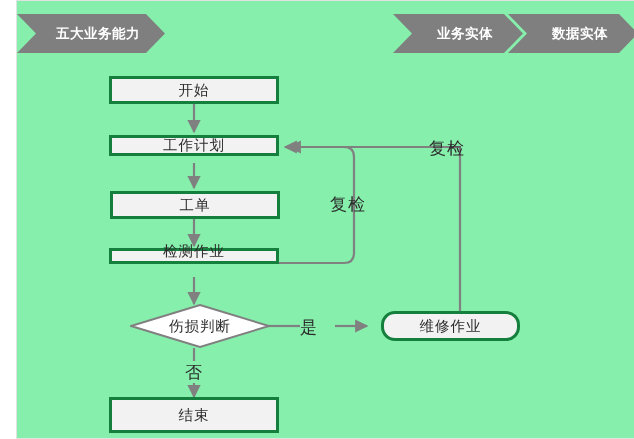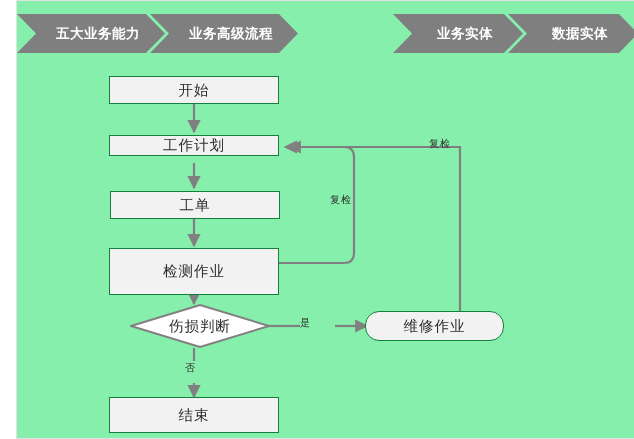--- a/index.html
+++ b/index.html
@@ -38,21 +38,21 @@
   .chev-gray{ background:#7f7f7f; }
   .chev-blue{ background:#3d7ebf; }
   .chev-shape{
     clip-path:polygon(0 0, calc(100% - 19px) 0, 100% 50%, calc(100% - 19px) 100%, 0 100%, 19px 50%);
   }
 
   
   .node{
     position:absolute;
     background:#f2f2f2;
-    border:1px solid #15803d;
+    border:3px solid #15803d;
     box-sizing:border-box;
     display:flex;align-items:center;justify-content:center;
     color:#2b2b2b;
     font-size:14.5px;
     white-space:nowrap;
     letter-spacing:1px;
   }
 
   
   .diamond-wrap{
@@ -70,36 +70,33 @@
   #wires{
     position:absolute;left:0;top:0;
     width:634px;height:439px;
     pointer-events:none;
   }
 
   
   .edge-label{
     position:absolute;
     color:#2b2b2b;
-    font-size:10px;
+    font-size:17px;
     white-space:nowrap;
     letter-spacing:1px;
   }
 </style>
 </head>
 <body>
 
 <div id="canvas">
 
   <div id="chevron-bar">
     <div class="chev chev-shape chev-gray" style="left:0px;width:148px;">
       <span>五大业务能力</span>
-    </div>
-    <div class="chev chev-shape chev-gray" style="left:133px;width:148px;">
-      <span>业务高级流程</span>
     </div>
     <div class="chev chev-shape chev-gray" style="left:491px;width:130px;">
       <span>数据实体</span>
     </div>
     <div class="chev chev-shape chev-gray" style="left:376px;width:130px;">
       <span>业务实体</span>
     </div>
   </div>
 
   <svg id="wires" viewBox="0 0 634 439" width="634" height="439">
@@ -135,25 +132,25 @@
   </div>
 
   <div class="node" style="left:92px;top:134px;width:170px;height:21px;">
     <span>工作计划</span>
   </div>
 
   <div class="node" style="left:93px;top:190px;width:170px;height:28px;">
     <span>工单</span>
   </div>
 
-  <div class="node" style="left:92px;top:247px;width:170px;height:47px;">
+  <div class="node" style="left:92px;top:247px;width:170px;height:16px;align-items:flex-end;">
     <span>检测作业</span>
   </div>
 
-  <div class="node" style="left:348px;top:310px;width:139px;height:30px;border-radius:14px;">
+  <div class="node" style="left:364px;top:310px;width:139px;height:30px;border-radius:14px;">
     <span>维修作业</span>
   </div>
 
   <div class="node" style="left:92px;top:396px;width:170px;height:36px;">
     <span>结束</span>
   </div>
 
   <div class="diamond-wrap" style="left:113px;top:303px;width:140px;height:44px;">
     <svg width="140" height="44" viewBox="0 0 140 44">
       <polygon points="70,1 139,22 70,43 1,22" fill="#ffffff" stroke="#808080" stroke-width="2"></polygon>

